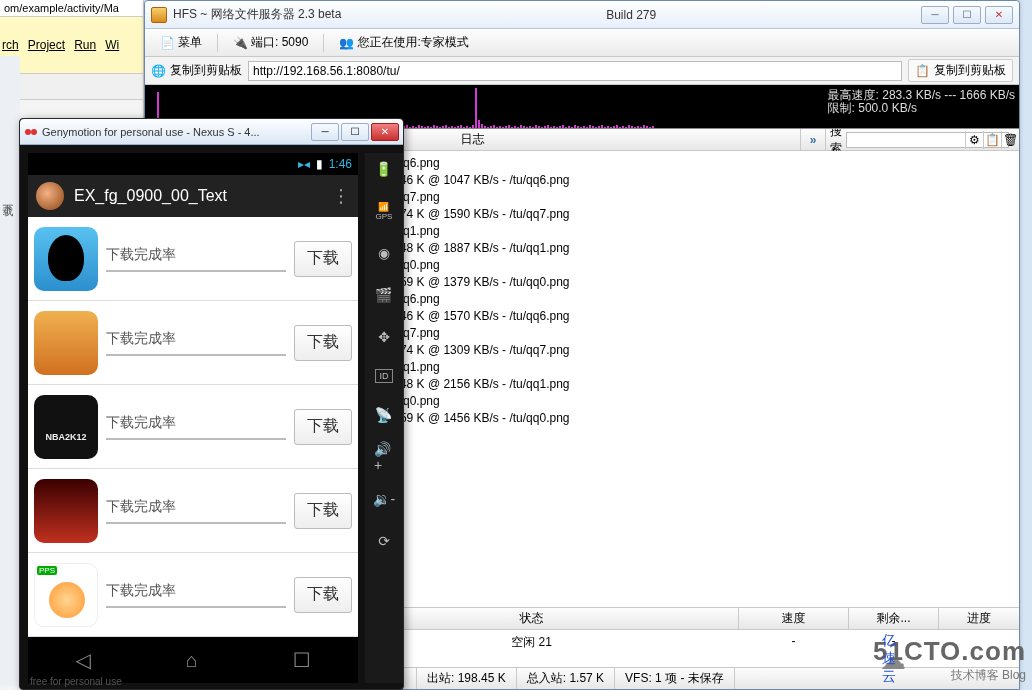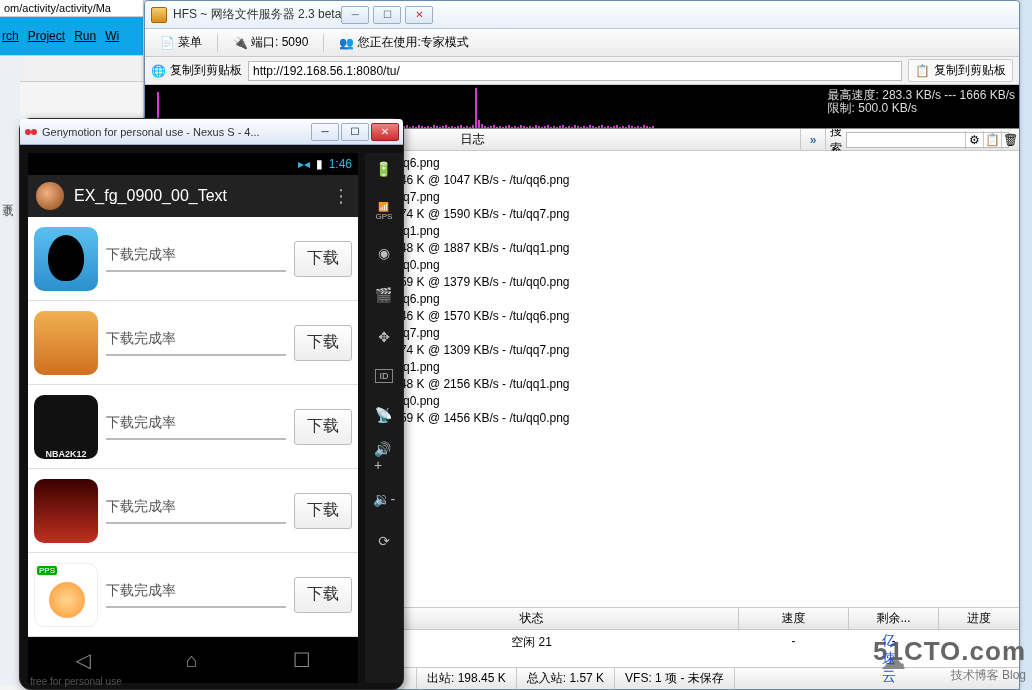--- a/index.html
+++ b/index.html
@@ -1,21 +1,21 @@
 <!DOCTYPE html>
 <html><head>
 <meta charset="utf-8">
 <style>
 *{box-sizing:border-box;margin:0;padding:0;font-family:"Microsoft YaHei",Arial,sans-serif;font-size:12px}
 body{width:1032px;height:690px;background:#d6e5f3;position:relative;overflow:hidden}
 
 
 .ide-frag{position:absolute;top:0;left:0;width:144px;height:690px;background:#f4f4f4;border-right:1px solid #ccc}
 .ide-title{background:#fff;border-bottom:1px solid #ccc;padding:2px 4px;font-size:11px;white-space:nowrap;overflow:hidden}
-.ide-menu{background:#0ea5e9;border-bottom:1px solid #ccc;padding:12px 2px;font-size:11px}
+.ide-menu{background:#fef9c3;border-bottom:1px solid #ccc;padding:21px 2px;font-size:11px}
 .ide-menu span{margin-right:6px;text-decoration:underline}
 .ide-tool{background:#f0f0f0;height:26px;border-bottom:1px solid #ccc}
 .ide-side{position:absolute;left:0;top:56px;width:20px;height:630px;background:#eceff4}
 .ide-side-label{writing-mode:vertical-rl;font-size:11px;padding-top:140px;color:#555}
 
 
 .hfs{position:absolute;left:144px;top:0;width:876px;height:690px;background:#fff;border:1px solid #6b8aab;border-radius:4px 4px 0 0;box-shadow:0 0 4px rgba(0,0,0,0.2)}
 .titlebar{height:28px;background:linear-gradient(#fdfeff,#e8f0fb);border-bottom:1px solid #b6c7dc;display:flex;align-items:center;padding:0 6px;border-radius:4px 4px 0 0}
 .titlebar .hfs-ico{width:16px;height:16px;margin-right:6px;background:linear-gradient(#f7d070,#d88a1a);border:1px solid #aa6400;border-radius:2px}
 .titlebar .title{flex:0 0 auto;font-size:12px;color:#333}
@@ -57,21 +57,21 @@
 .filepane{height:60px;border-top:1px solid #c9c9c9;display:flex;flex-direction:column}
 .filehdr{height:22px;background:linear-gradient(#fdfdfd,#e7e7e7);border-bottom:1px solid #c9c9c9;display:flex}
 .filehdr .col{border-right:1px solid #c9c9c9;padding:3px 6px;display:flex;align-items:center;gap:4px}
 .filebody{flex:1;background:#fff;display:flex}
 .filebody .cell{text-align:center;padding:4px 6px;border-right:1px solid transparent}
 
 .statusbar{height:22px;background:linear-gradient(#fdfdfd,#e7e7e7);border-top:1px solid #c9c9c9;display:flex;align-items:center;font-size:12px}
 .statusbar .seg{padding:0 10px;border-right:1px solid #c9c9c9;height:100%;display:flex;align-items:center}
 
 
-.geny{position:absolute;left:19px;top:118px;width:385px;height:572px;background:#111;border:1px solid #2a2a2a;border-radius:12px;box-shadow:2px 2px 8px rgba(0,0,0,0.4)}
+.geny{position:absolute;left:19px;top:118px;width:385px;height:572px;background:#111;border:1px solid #2a2a2a;border-radius:4px;box-shadow:2px 2px 8px rgba(0,0,0,0.4)}
 .geny-title{height:26px;background:linear-gradient(#fdfeff,#dbe7f6);border-bottom:1px solid #9bb0cb;display:flex;align-items:center;padding:0 4px;border-radius:4px 4px 0 0}
 .geny-title .ico{width:14px;height:14px;margin-right:4px}
 .geny-title .txt{flex:1;font-size:11px;color:#333;white-space:nowrap;overflow:hidden}
 .geny-wbtns{display:flex;gap:2px}
 .geny-wbtn{width:28px;height:18px;border-radius:2px;display:flex;align-items:center;justify-content:center;font-size:10px}
 .geny-wbtn.min{background:linear-gradient(#f5faff,#dce8f6);border:1px solid #9caec4}
 .geny-wbtn.max{background:linear-gradient(#f5faff,#dce8f6);border:1px solid #9caec4}
 .geny-wbtn.close2{background:linear-gradient(#f08080,#c93030);border:1px solid #a02020;color:#fff}
 
 .phone{position:absolute;left:8px;top:34px;width:330px;height:530px;background:#000}
@@ -100,47 +100,48 @@
 
 .wm{position:absolute;right:6px;bottom:6px;text-align:right;color:#777;font-family:Arial;pointer-events:none}
 .wm .big{font-size:26px;font-weight:bold;color:#666;letter-spacing:1px}
 .wm .sub{font-size:12px}
 .wm .cloud{position:absolute;right:120px;bottom:8px;font-size:26px;color:#888}
 
 
 .th-qq{background:linear-gradient(#59c1f0,#2c8fcf);position:relative}
 .th-qq::after{content:"";position:absolute;left:14px;top:8px;width:36px;height:46px;background:#000;border-radius:50% 50% 45% 45%}
 .th-game{background:linear-gradient(#f0b050,#d07020)}
-.th-nba{background:#111;color:#eee;display:flex;align-items:flex-end;justify-content:center;font-size:9px;font-weight:bold;padding-bottom:0}
+.th-nba{background:#111;color:#eee;display:flex;align-items:flex-end;justify-content:center;font-size:9px;font-weight:bold;padding-bottom:17px}
 .th-shoot{background:linear-gradient(#3a0000,#c03020)}
 .th-pps{background:#fff;border:1px solid #eee;position:relative}
 .th-pps::before{content:"PPS";position:absolute;top:2px;left:2px;background:#0a0;color:#fff;font-size:8px;padding:0 2px;border-radius:2px}
 .th-pps::after{content:"";position:absolute;left:14px;top:18px;width:36px;height:36px;background:radial-gradient(circle,#ffd591,#ff9830);border-radius:50%}
 </style>
 </head>
 <body>
 
 <div class="ide-frag">
-  <div class="ide-title">om/activity/activity/Ma</div>
+  <div class="ide-title">om/example/activity/Ma</div>
   <div class="ide-menu">
     <span>rch</span>
     <span>Project</span>
     <span>Run</span>
     <span>Wi</span>
   </div>
   <div class="ide-tool"></div>
   <div class="ide-side">
     <div class="ide-side-label">下载</div>
   </div>
 </div>
 
 <div class="hfs">
   <div class="titlebar">
     <span class="hfs-ico"></span>
     <span class="title">HFS ~ 网络文件服务器 2.3 beta</span>
+    <span class="build">Build 279</span>
     <div class="winbtns">
       <div class="winbtn">─</div>
       <div class="winbtn">☐</div>
       <div class="winbtn close">✕</div>
     </div>
   </div>
 
   <div class="toolbar">
     <div class="tbtn">
       <span class="ticon">📄</span>

